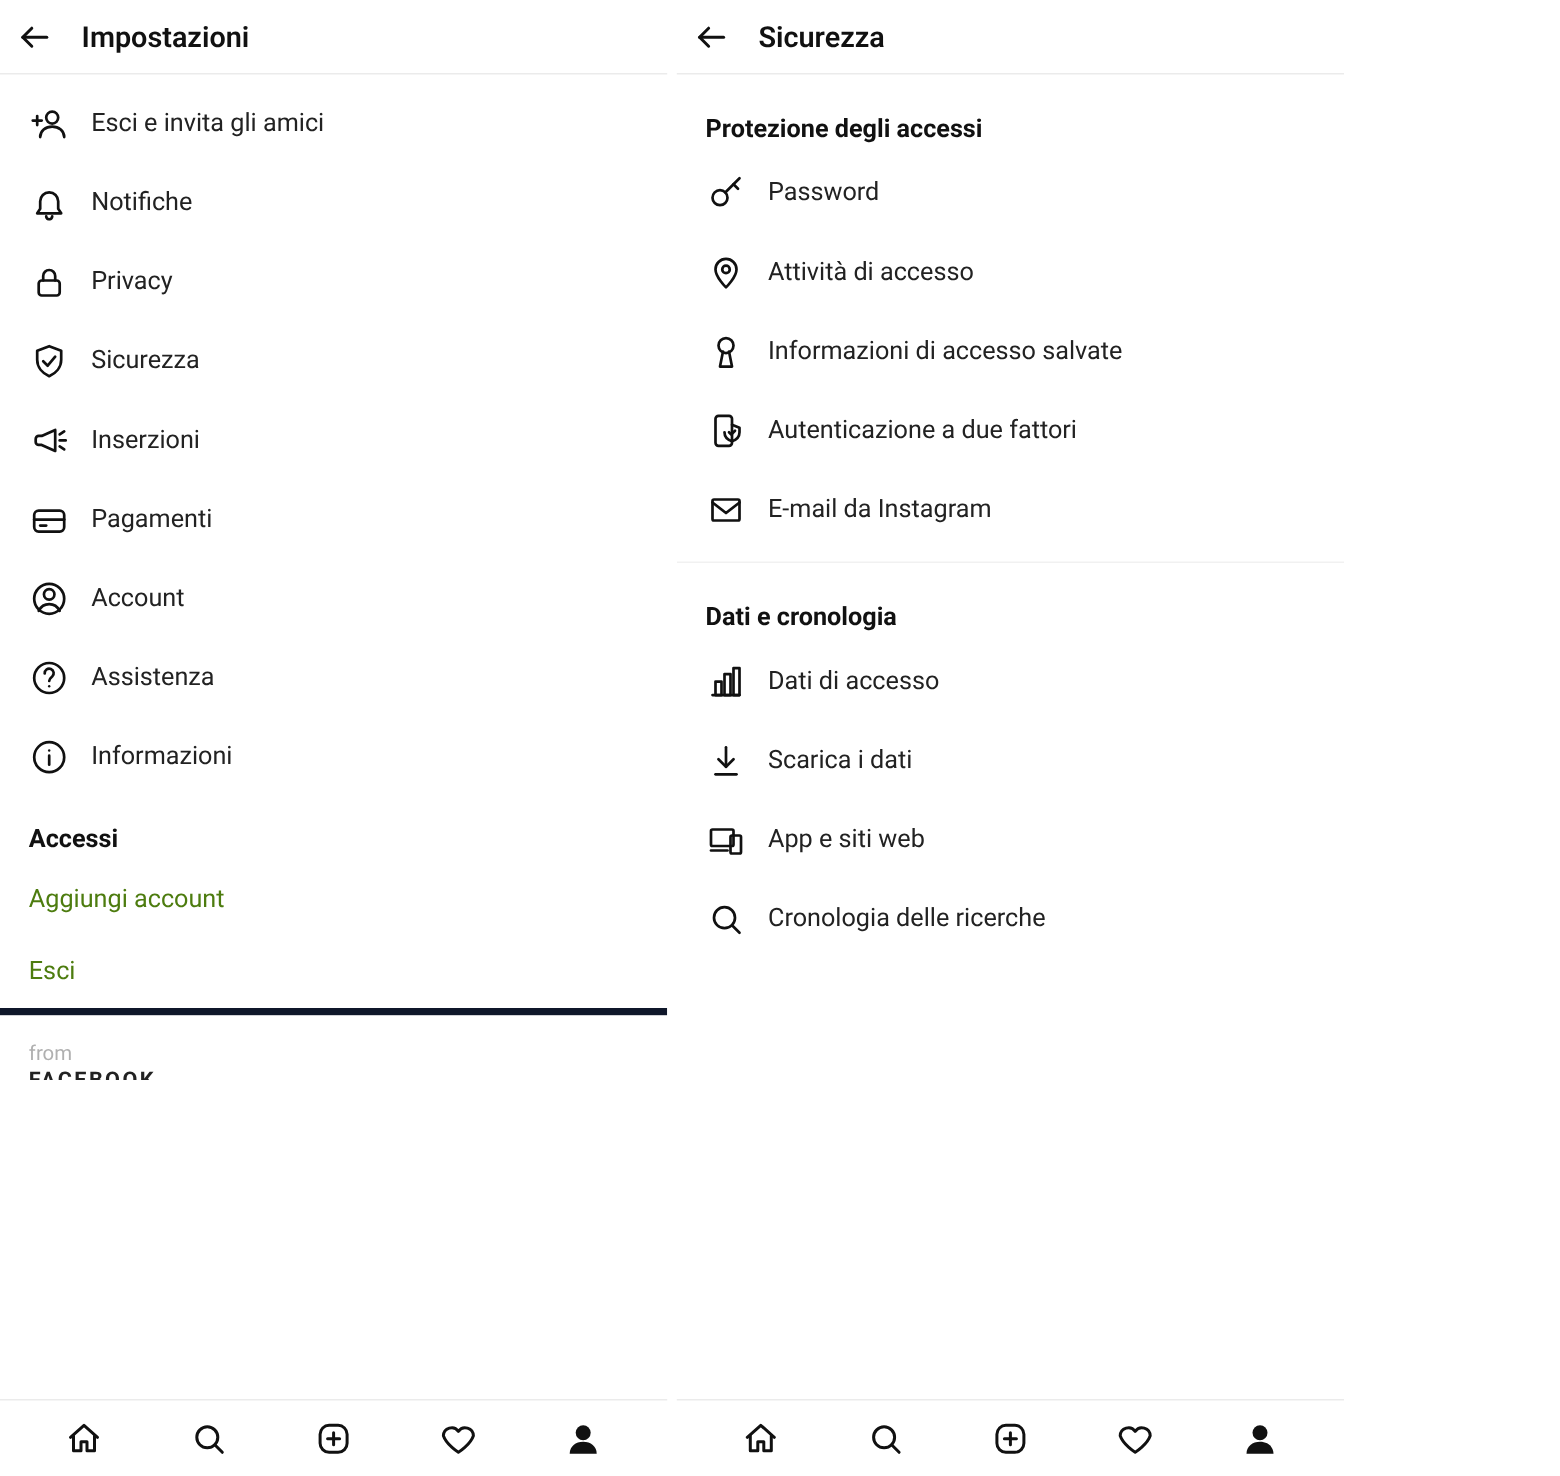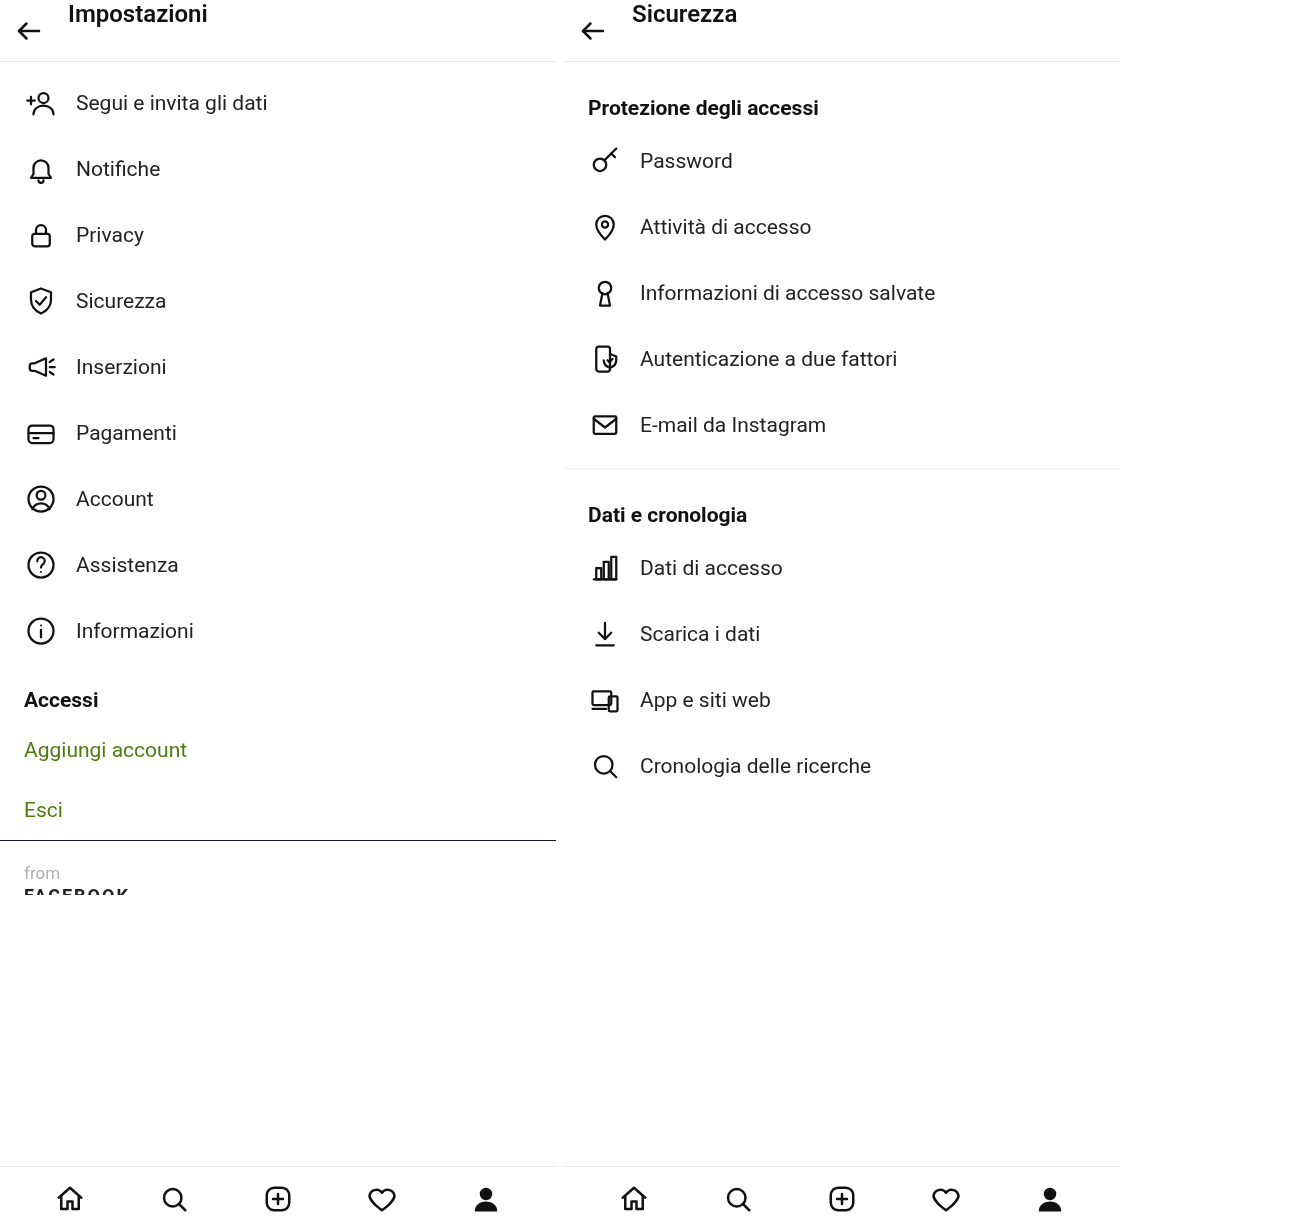--- a/index.html
+++ b/index.html
@@ -20,20 +20,21 @@
     height: 100%;
     display: flex;
     flex-direction: column;
     position: relative;
     background: #fff;
   }
   .pane + .pane { margin-left: 8px; }
   .filler { flex: 1; }
   .header {
     display: flex;
+    align-items: center;
     height: 62px;
     padding: 0 14px;
     border-bottom: 1px solid #e6e6e6;
   }
   .header .back {
     width: 40px;
     display: flex;
     align-items: center;
     justify-content: flex-start;
   }
@@ -78,21 +79,21 @@
     padding: 18px 24px;
     font-size: 21px;
     color: #4d7c0f;
     font-weight: 400;
     cursor: pointer;
   }
   .from-block {
     padding: 22px 24px 0 24px;
     color: #b0b0b0;
     font-size: 17px;
-    border-top: 1px solid #0f172a;
+    border-top: 6px solid #0f172a;
   }
   .from-block .brand {
     font-weight: 700;
     letter-spacing: 2px;
     color: #222;
     font-size: 18px;
     margin-top: 2px;
     height: 10px;
     overflow: hidden;
   }
@@ -141,21 +142,21 @@
     <div class="content">
       <div class="item">
         <span class="icon">
           <svg width="30" height="30" viewBox="0 0 24 24" fill="none" stroke="#111" stroke-width="1.8" stroke-linecap="round" stroke-linejoin="round">
               <circle cx="14" cy="8" r="4"></circle>
               <path d="M6 21c0-4 3.5-7 8-7s8 3 8 7"></path>
               <line x1="4" y1="7" x2="4" y2="13"></line>
               <line x1="1" y1="10" x2="7" y2="10"></line>
             </svg>
         </span>
-        <span class="label">Segui e invita gli dati</span>
+        <span class="label">Esci e invita gli amici</span>
       </div>
       <div class="item">
         <span class="icon">
           <svg width="30" height="30" viewBox="0 0 24 24" fill="none" stroke="#111" stroke-width="1.8" stroke-linecap="round" stroke-linejoin="round">
               <path d="M18 16v-5a6 6 0 10-12 0v5l-2 3h16z"></path>
               <path d="M10 21a2 2 0 004 0"></path>
             </svg>
         </span>
         <span class="label">Notifiche</span>
       </div>

